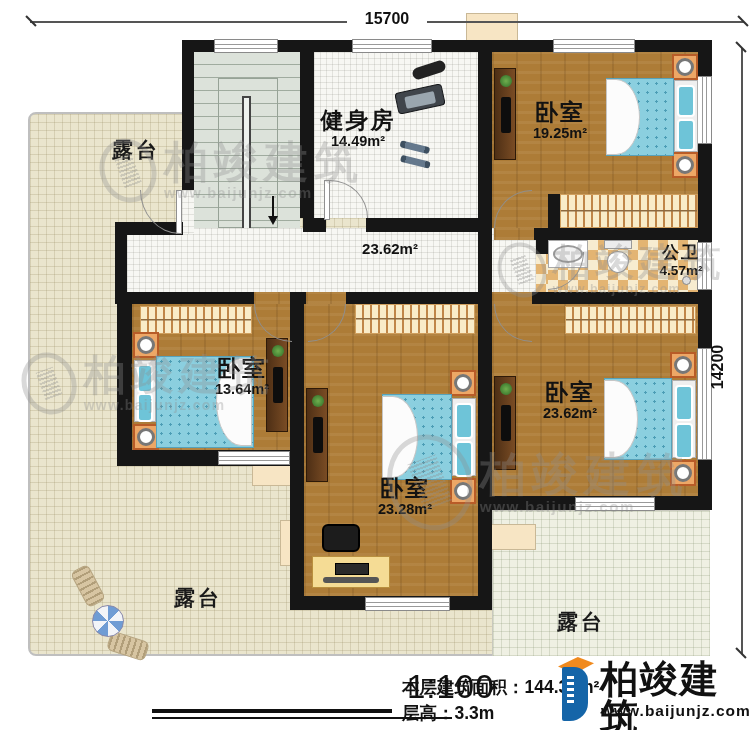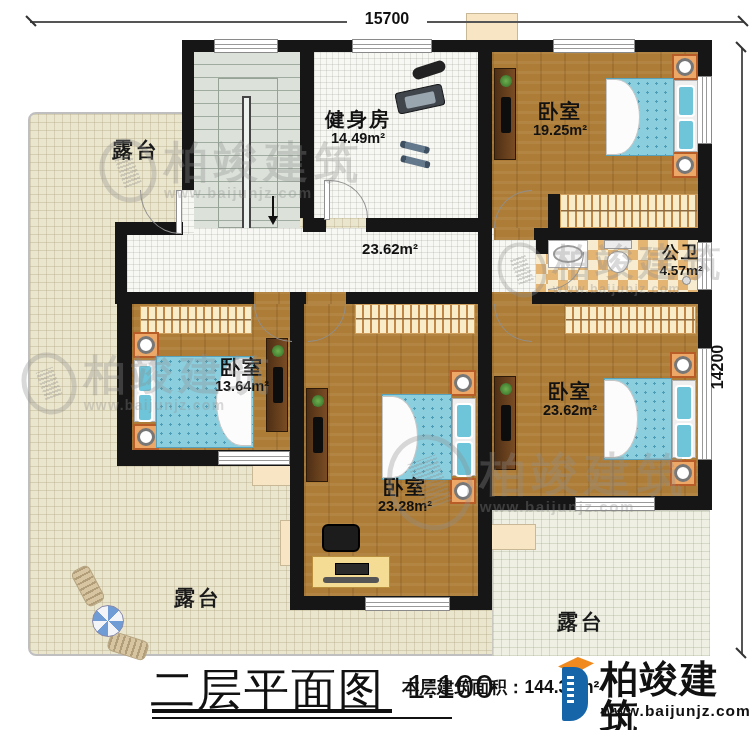--- a/index.html
+++ b/index.html
@@ -64,21 +64,21 @@
     background:conic-gradient(#6f9cd4 0 45deg,#f2f4f8 0 90deg,#6f9cd4 0 135deg,#f2f4f8 0 180deg,#6f9cd4 0 225deg,#f2f4f8 0 270deg,#6f9cd4 0 315deg,#f2f4f8 0 360deg);}
   .lounger{background-color:#d7c5a2;border:1px solid #b5a37f;border-radius:6px;
     background-image:repeating-linear-gradient(0deg,rgba(120,100,60,.4) 0 2px,transparent 2px 6px);}
   .rail{background:#eef2ee;border:2px solid #444;}
   .stairframe{border:1px solid #96a296;}
   .arrowline{background:#111;}
   .arrowhead{width:0;height:0;border-left:5px solid transparent;border-right:5px solid transparent;border-top:9px solid #111;}
 
   
   .rlabel{text-align:center;color:#121212;}
-  .rname{font-size:20px;font-weight:700;letter-spacing:2px;line-height:1.1;}
+  .rname{font-size:23px;font-weight:700;letter-spacing:2px;line-height:1.1;}
   .rarea{font-size:14.5px;font-weight:700;}
   .tlabel{font-size:21px;font-weight:700;letter-spacing:3px;color:#1a1a1a;text-align:center;padding-left:16px;}
   .dimtext{font-size:16px;font-weight:700;color:#111;text-align:center;background:#fff;}
   .dimline{background:#555;}
   .tick{background:#333;transform:rotate(45deg);}
 
   .wm{display:flex;align-items:center;gap:.18em;color:#8f8f8f;opacity:.33;font-weight:700;white-space:nowrap;}
   .wm-icon{position:relative;width:1.05em;height:1.25em;border:.13em solid currentColor;border-radius:50%;transform:rotate(-20deg);flex:none;}
   .wm-icon:after{content:"";position:absolute;inset:22% 30%;
     background:repeating-linear-gradient(0deg,currentColor 0 2px,transparent 2px 4px);}
@@ -334,25 +334,25 @@
 
   <div class="abs dimline" style="left:30px;top:21px;width:714px;height:1.5px;"></div>
   <div class="abs tick" style="left:24px;top:20px;width:14px;height:2px;"></div>
   <div class="abs tick" style="left:736px;top:20px;width:14px;height:2px;"></div>
   <div class="abs dimtext" style="left:347px;top:10px;width:80px;">15700</div>
   <div class="abs dimline" style="left:741px;top:48px;width:1.5px;height:606px;"></div>
   <div class="abs tick" style="left:734px;top:46px;width:14px;height:2px;"></div>
   <div class="abs tick" style="left:734px;top:652px;width:14px;height:2px;"></div>
   <div class="abs dimtext" style="left:668px;top:358px;width:100px;transform:rotate(-90deg);background:transparent;">14200</div>
 
-  <div class="abs title" style="left:150px;top:660px;">二层平面图</div>
   <div class="abs scale" style="left:407px;top:668px;">1:100</div>
   <div class="abs uline" style="left:152px;top:709px;width:240px;height:4px;"></div>
   <div class="abs uline" style="left:152px;top:717px;width:300px;height:1.5px;"></div>
   <div class="abs foot-info" style="left:402px;top:675px;white-space:nowrap;">本层建筑面积：144.30m²</div>
+  <div class="abs foot-info" style="left:402px;top:701px;">层高：3.3m</div>
 
   <div class="abs" style="left:550px;top:655px;width:48px;height:70px;">
     <div class="abs" style="left:8px;top:2px;width:36px;height:24px;background:#f08a1e;clip-path:polygon(0 40%,55% 0,100% 26%,46% 70%);"></div>
     <div class="abs" style="left:12px;top:12px;width:26px;height:54px;background:#1565a8;border-radius:2px 14px 18px 2px;"></div>
     <div class="abs" style="left:17px;top:18px;width:7px;height:30px;background:repeating-linear-gradient(0deg,#fff 0 3px,transparent 3px 6px);"></div>
   </div>
   <div class="abs brand-name" style="left:600px;top:660px;">柏竣建筑</div>
   <div class="abs brand-site" style="left:601px;top:702px;">www.baijunjz.com</div>
 
 </div>

